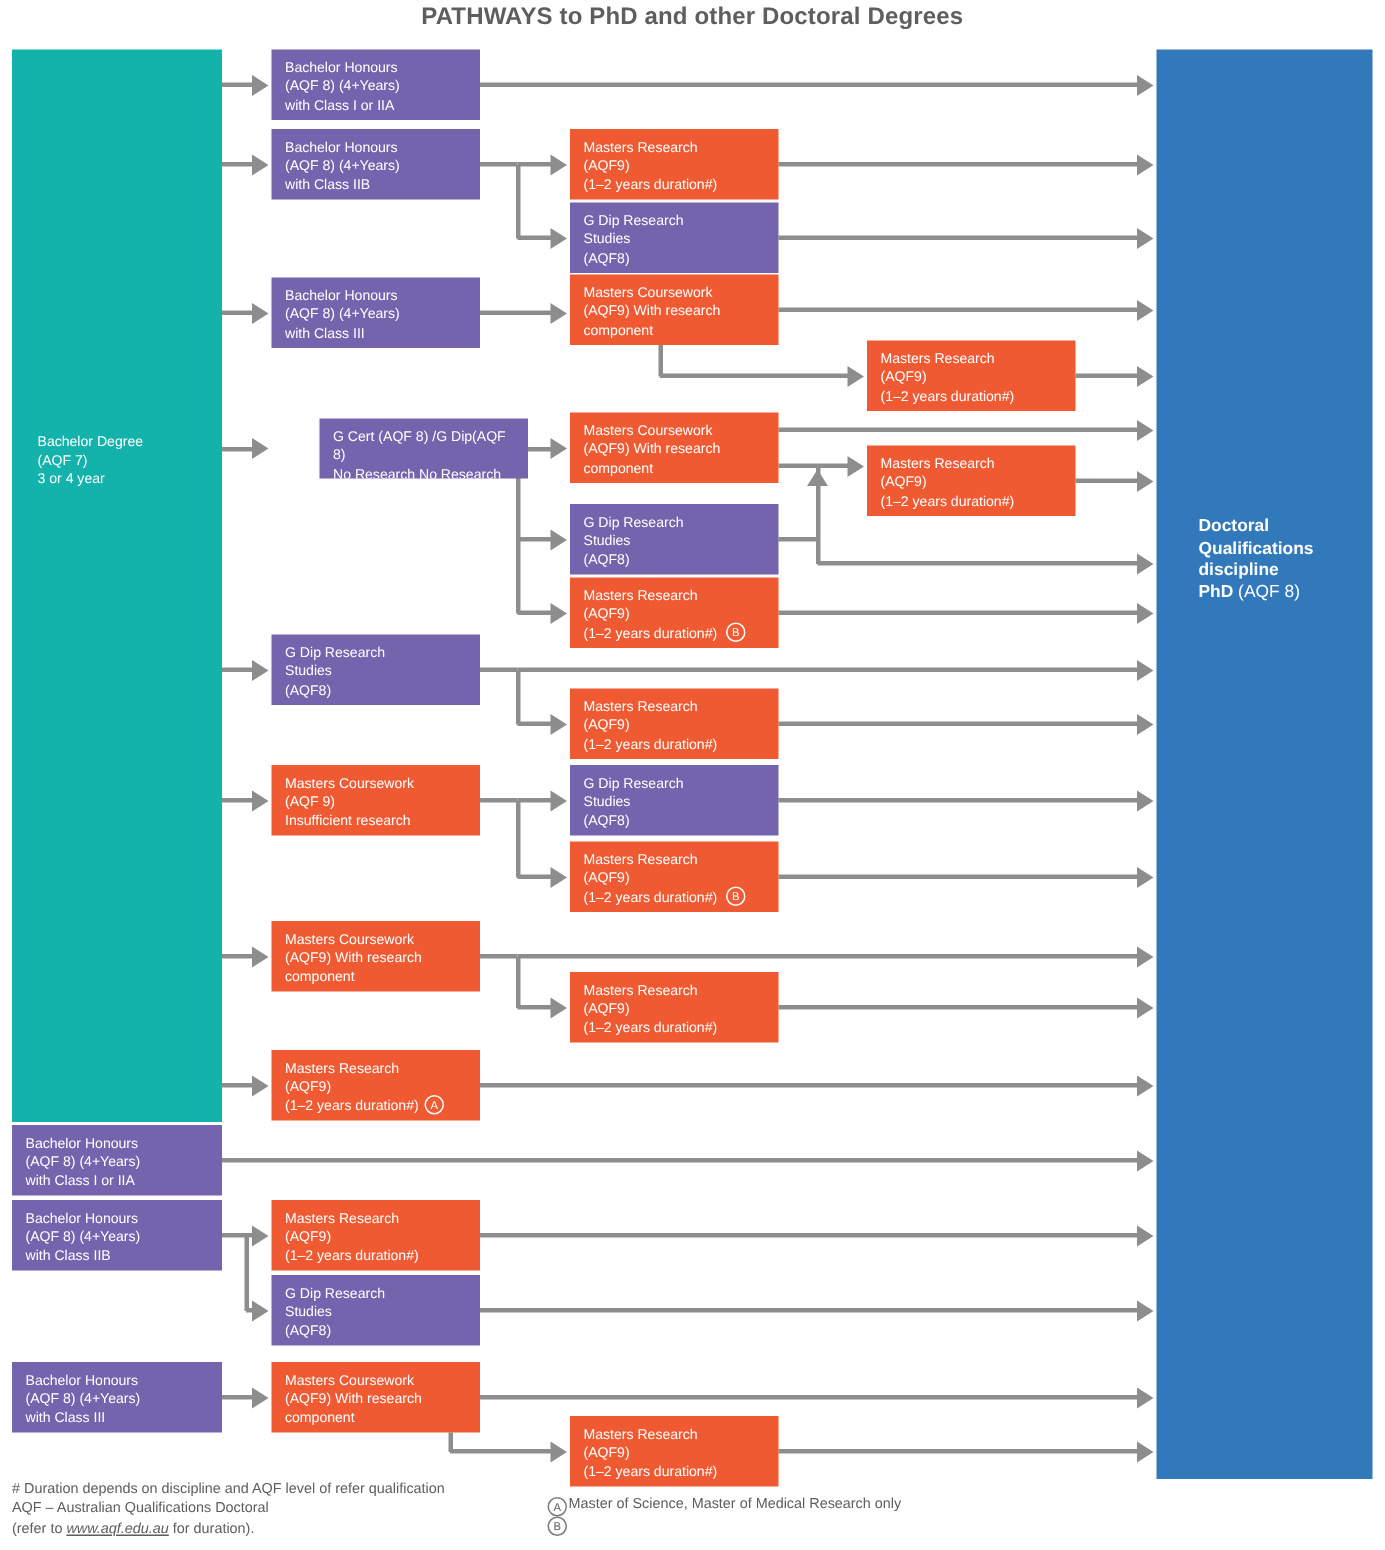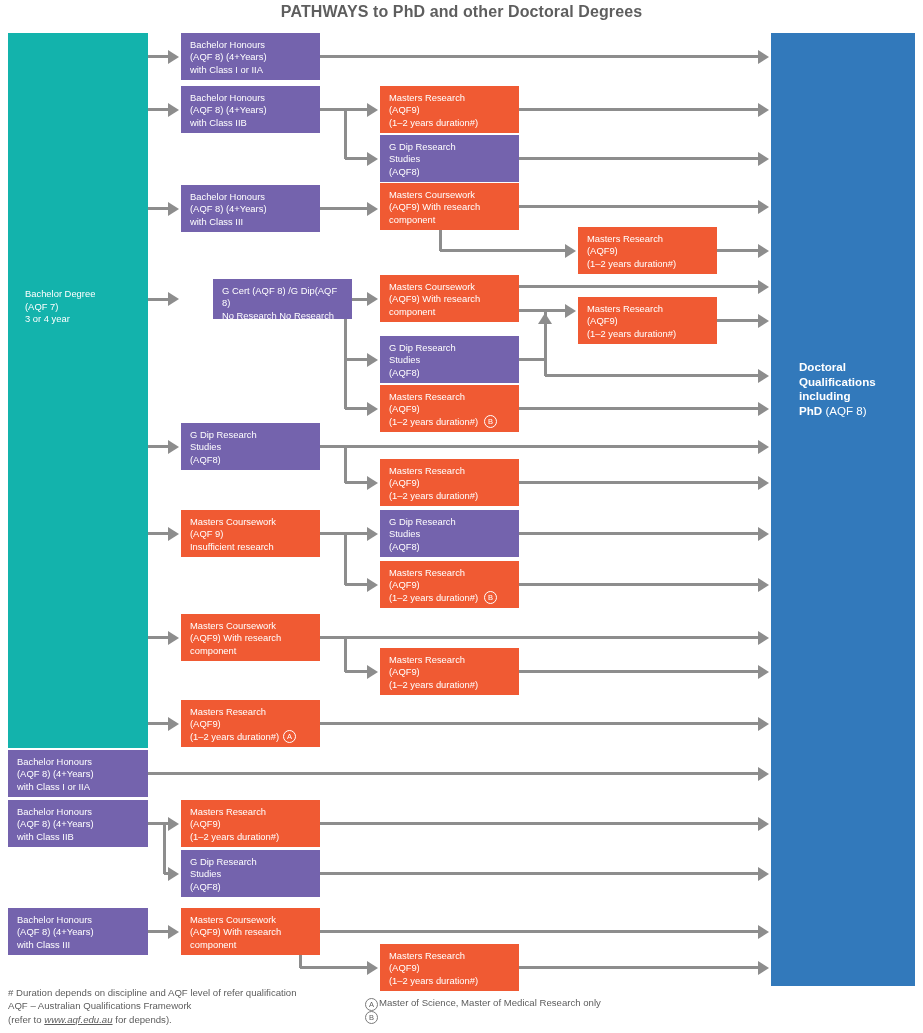--- a/index.html
+++ b/index.html
@@ -34,21 +34,21 @@
     overflow:hidden;
     white-space:pre-line;
   }
   .purple{background:#7463ad;}
   .orange{background:#f05a33;}
   
   .panel{position:absolute;box-sizing:border-box;color:#fff;}
   #tealPanel{left:8px;top:33px;width:140px;height:715px;background:#13b3ac;}
   #tealPanel .txt{position:absolute;left:17px;top:255px;font-size:9.4px;line-height:12.6px;white-space:pre-line;}
   #bluePanel{left:771px;top:33px;width:144px;height:953px;background:#3279bb;}
-  #bluePanel .txt{position:absolute;left:28px;top:327px;font-size:11.6px;line-height:14.6px;font-weight:bold;}
+  #bluePanel .txt{position:absolute;left:28px;top:311px;font-size:11.6px;line-height:14.6px;font-weight:bold;}
   #bluePanel .txt .reg{font-weight:normal;}
   
   .marker{
     position:absolute;
     width:11px;height:11px;
     border:1px solid #ffffff;
     border-radius:50%;
     font-size:7.5px;
     line-height:11px;
     text-align:center;
@@ -98,21 +98,21 @@
 
   <div id="title">PATHWAYS to PhD and other Doctoral Degrees</div>
 
   <div id="tealPanel" class="panel">
     <div class="txt">Bachelor Degree
 (AQF 7)
 3 or 4 year</div>
   </div>
 
   <div id="bluePanel" class="panel">
-    <div class="txt"><span>Doctoral</span><br><span>Qualifications</span><br><span>including</span><br><span>PhD</span><span class="reg"> (AQF 8)</span></div>
+    <div class="txt"><span>Doctoral</span><br><span>Qualifications</span><br><span>discipline</span><br><span>PhD</span><span class="reg"> (AQF 8)</span></div>
   </div>
 
   <div id="wires">
       <div class="seg h" style="left: 148px; top: 55px; width: 22px;"></div>
       <div class="arw" style="left: 168px; top: 49.5px;"></div>
       <div class="seg h" style="left: 148px; top: 108px; width: 22px;"></div>
       <div class="arw" style="left: 168px; top: 102.5px;"></div>
       <div class="seg h" style="left: 148px; top: 207px; width: 22px;"></div>
       <div class="arw" style="left: 168px; top: 201.5px;"></div>
       <div class="seg h" style="left: 148px; top: 297.5px; width: 22px;"></div>
@@ -295,21 +295,21 @@
 (AQF8)</span></div>
       <div class="box orange" style="left: 181px; top: 908px; width: 139px; height: 47px;"><span>Masters Coursework
 (AQF9) With research
 component</span></div>
       <div class="box orange" style="left: 380px; top: 944px; width: 139px; height: 47px;"><span>Masters Research
 (AQF9)
 (1–2 years duration#)</span></div>
     </div>
 
   <div id="footL"><span># Duration depends on discipline and AQF level of refer qualification</span>
-<span>AQF – Australian Qualifications Framework</span>
-<span>(refer to </span><a href="#">www.aqf.edu.au</a><span> for depends).</span></div>
+<span>AQF – Australian Qualifications Doctoral</span>
+<span>(refer to </span><a href="#">www.aqf.edu.au</a><span> for duration).</span></div>
 
   <div id="footR">
     <div class="row"><span class="mk">A</span><span>Master of Science, Master of Medical Research only</span></div>
     <div class="row"><span class="mk">B</span></div>
   </div>
 
 </div>
 
 </body></html>

